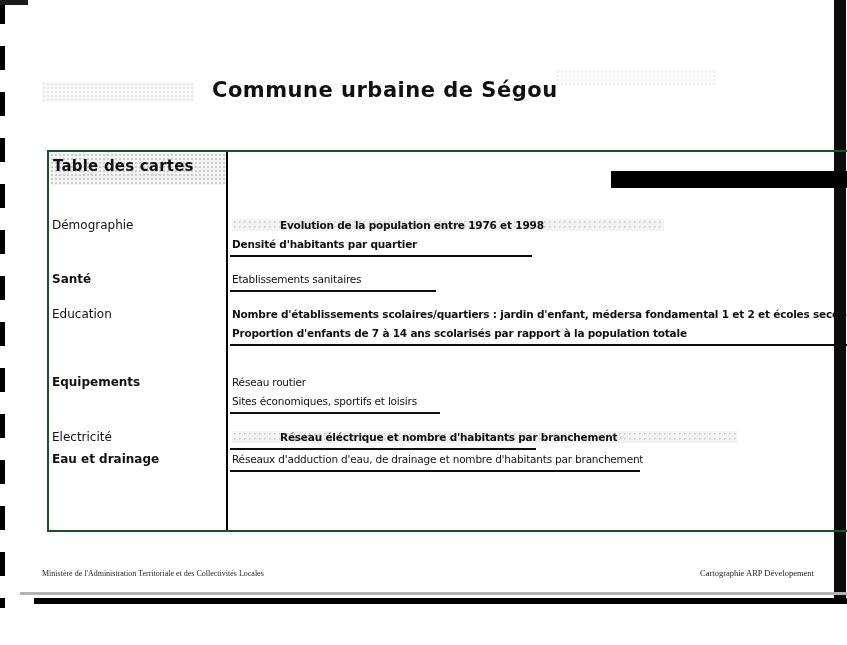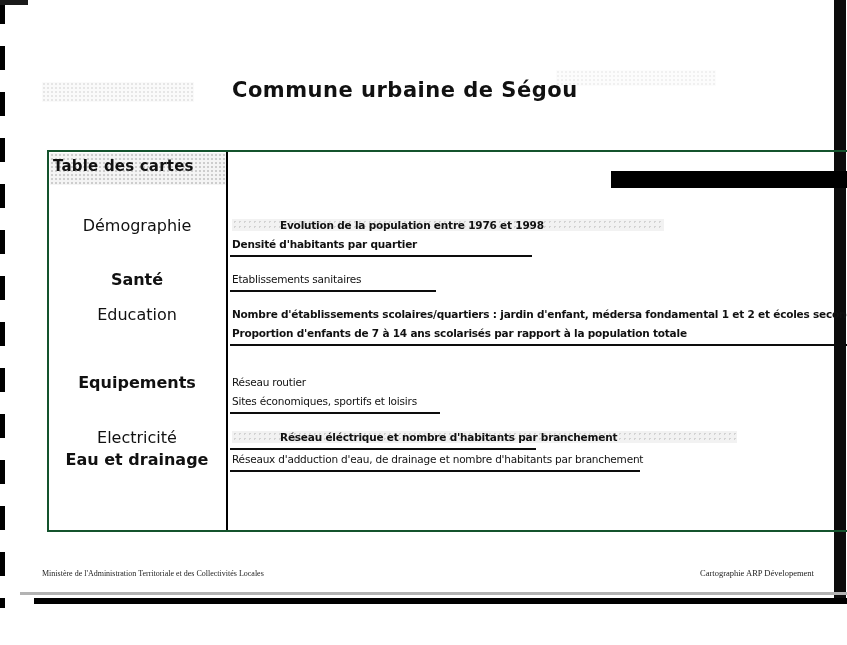--- a/index.html
+++ b/index.html
@@ -21,41 +21,41 @@
 
   .speckle {
     background-color:rgba(0,0,0,0.045);
     background-image:radial-gradient(rgba(0,0,0,0.16) 1px, transparent 1px);
     background-size:4px 4px;
   }
   .smudge-a { position:absolute; left:42px; top:82px; width:152px; height:20px; opacity:.5; }
   .smudge-b { position:absolute; left:556px; top:70px; width:160px; height:16px; opacity:.3; }
 
   .doc-title {
-    position:absolute; left:232px; top:78px;
+    position:absolute; left:212px; top:78px;
     font-size:21px; font-weight:700; letter-spacing:.5px; white-space:nowrap;
   }
 
   
   .map-table {
     position:absolute; left:47px; top:150px; width:816px; height:382px;
     border:2px solid #14532d; box-sizing:border-box;
   }
   .col-divider { position:absolute; left:177px; top:0; bottom:0; width:2px; background:#000; }
   .table-title {
     position:absolute; left:1px; top:1px; width:172px; padding:4px 2px 10px 3px;
     font-size:15px; font-weight:700; letter-spacing:.2px;
   }
   .black-bar { position:absolute; right:0; top:19px; height:17px; width:250px; background:#000; }
 
   .sections { position:absolute; left:181px; top:0; right:0; }
   .section { position:relative; }
   .section-label {
     position:absolute; right:calc(100% + 8px); top:0; width:170px;
-    text-align:center; font-size:16px; line-height:19px; white-space:nowrap;
+    text-align:left; font-size:12px; line-height:19px; white-space:nowrap;
   }
   .section-label.bold { font-weight:700; }
   .item { height:19px; line-height:19px; font-size:10.5px; letter-spacing:-0.2px;
           white-space:nowrap; padding-left:2px; }
   .item .bold { font-weight:700; }
   .item .smudge {
     background-color:rgba(0,0,0,0.05);
     background-image:radial-gradient(rgba(0,0,0,0.13) 1px, transparent 1px);
     background-size:5px 5px; padding-right:120px;padding-left:48px;
   }

